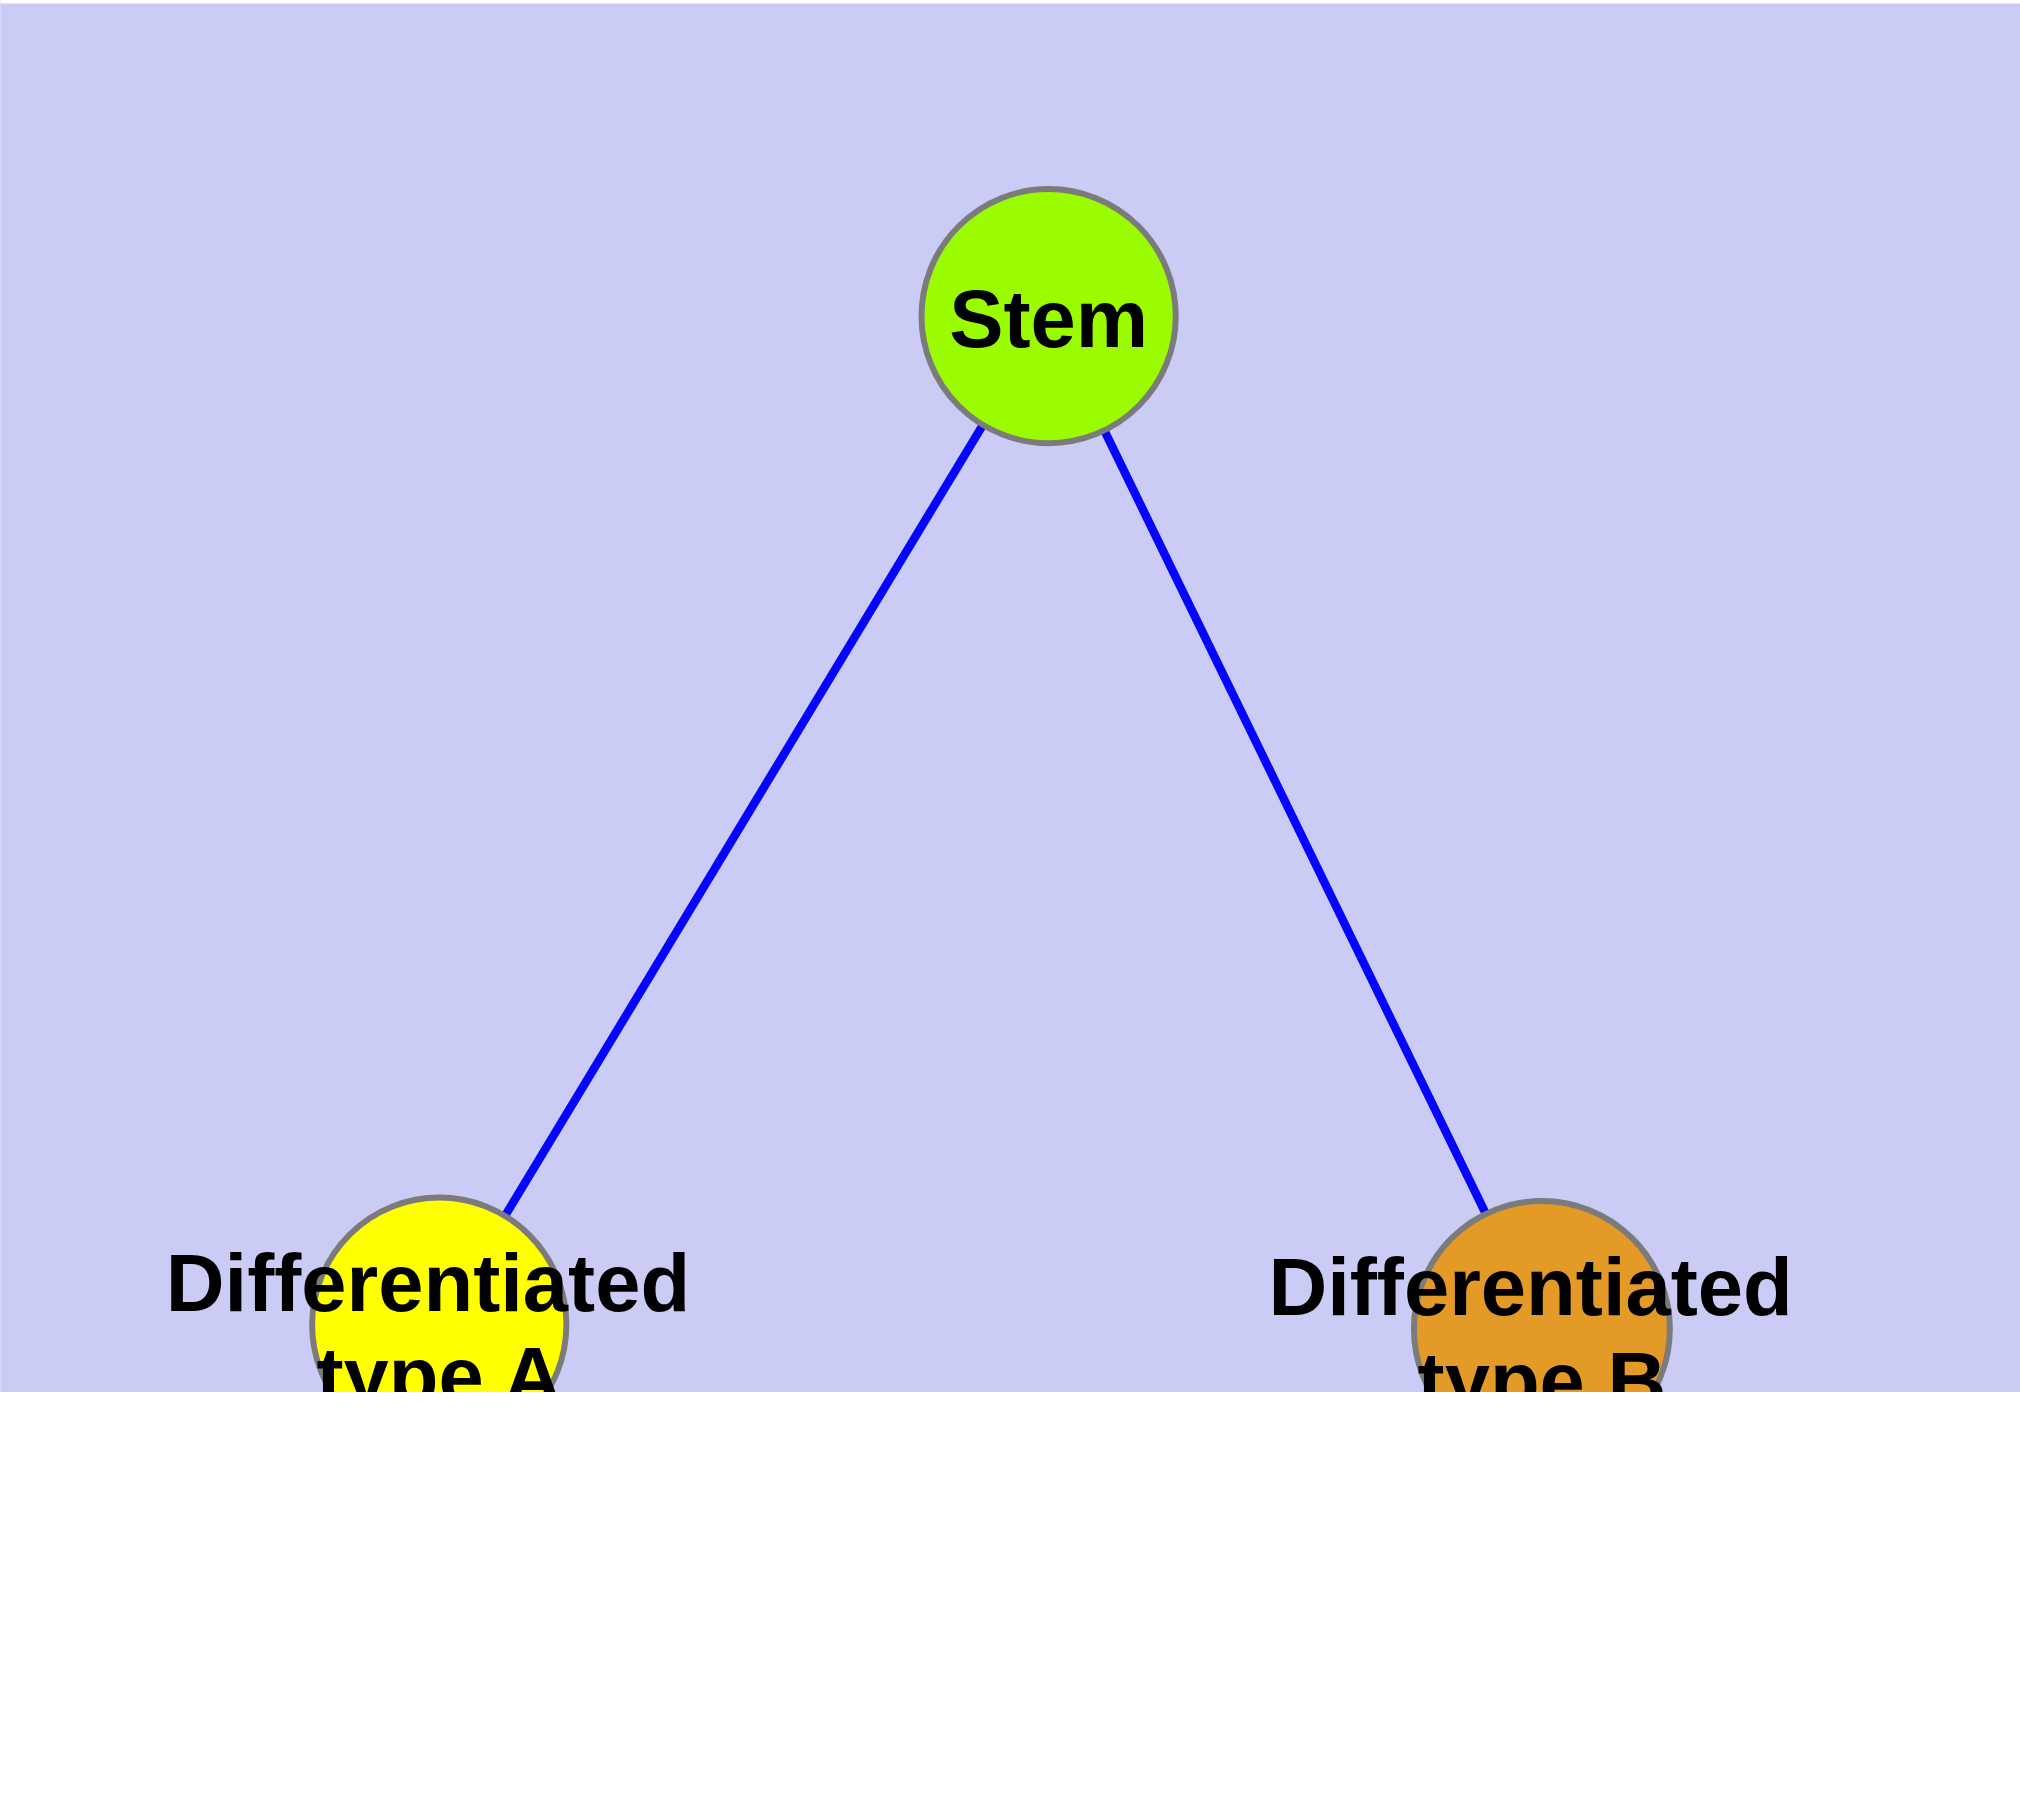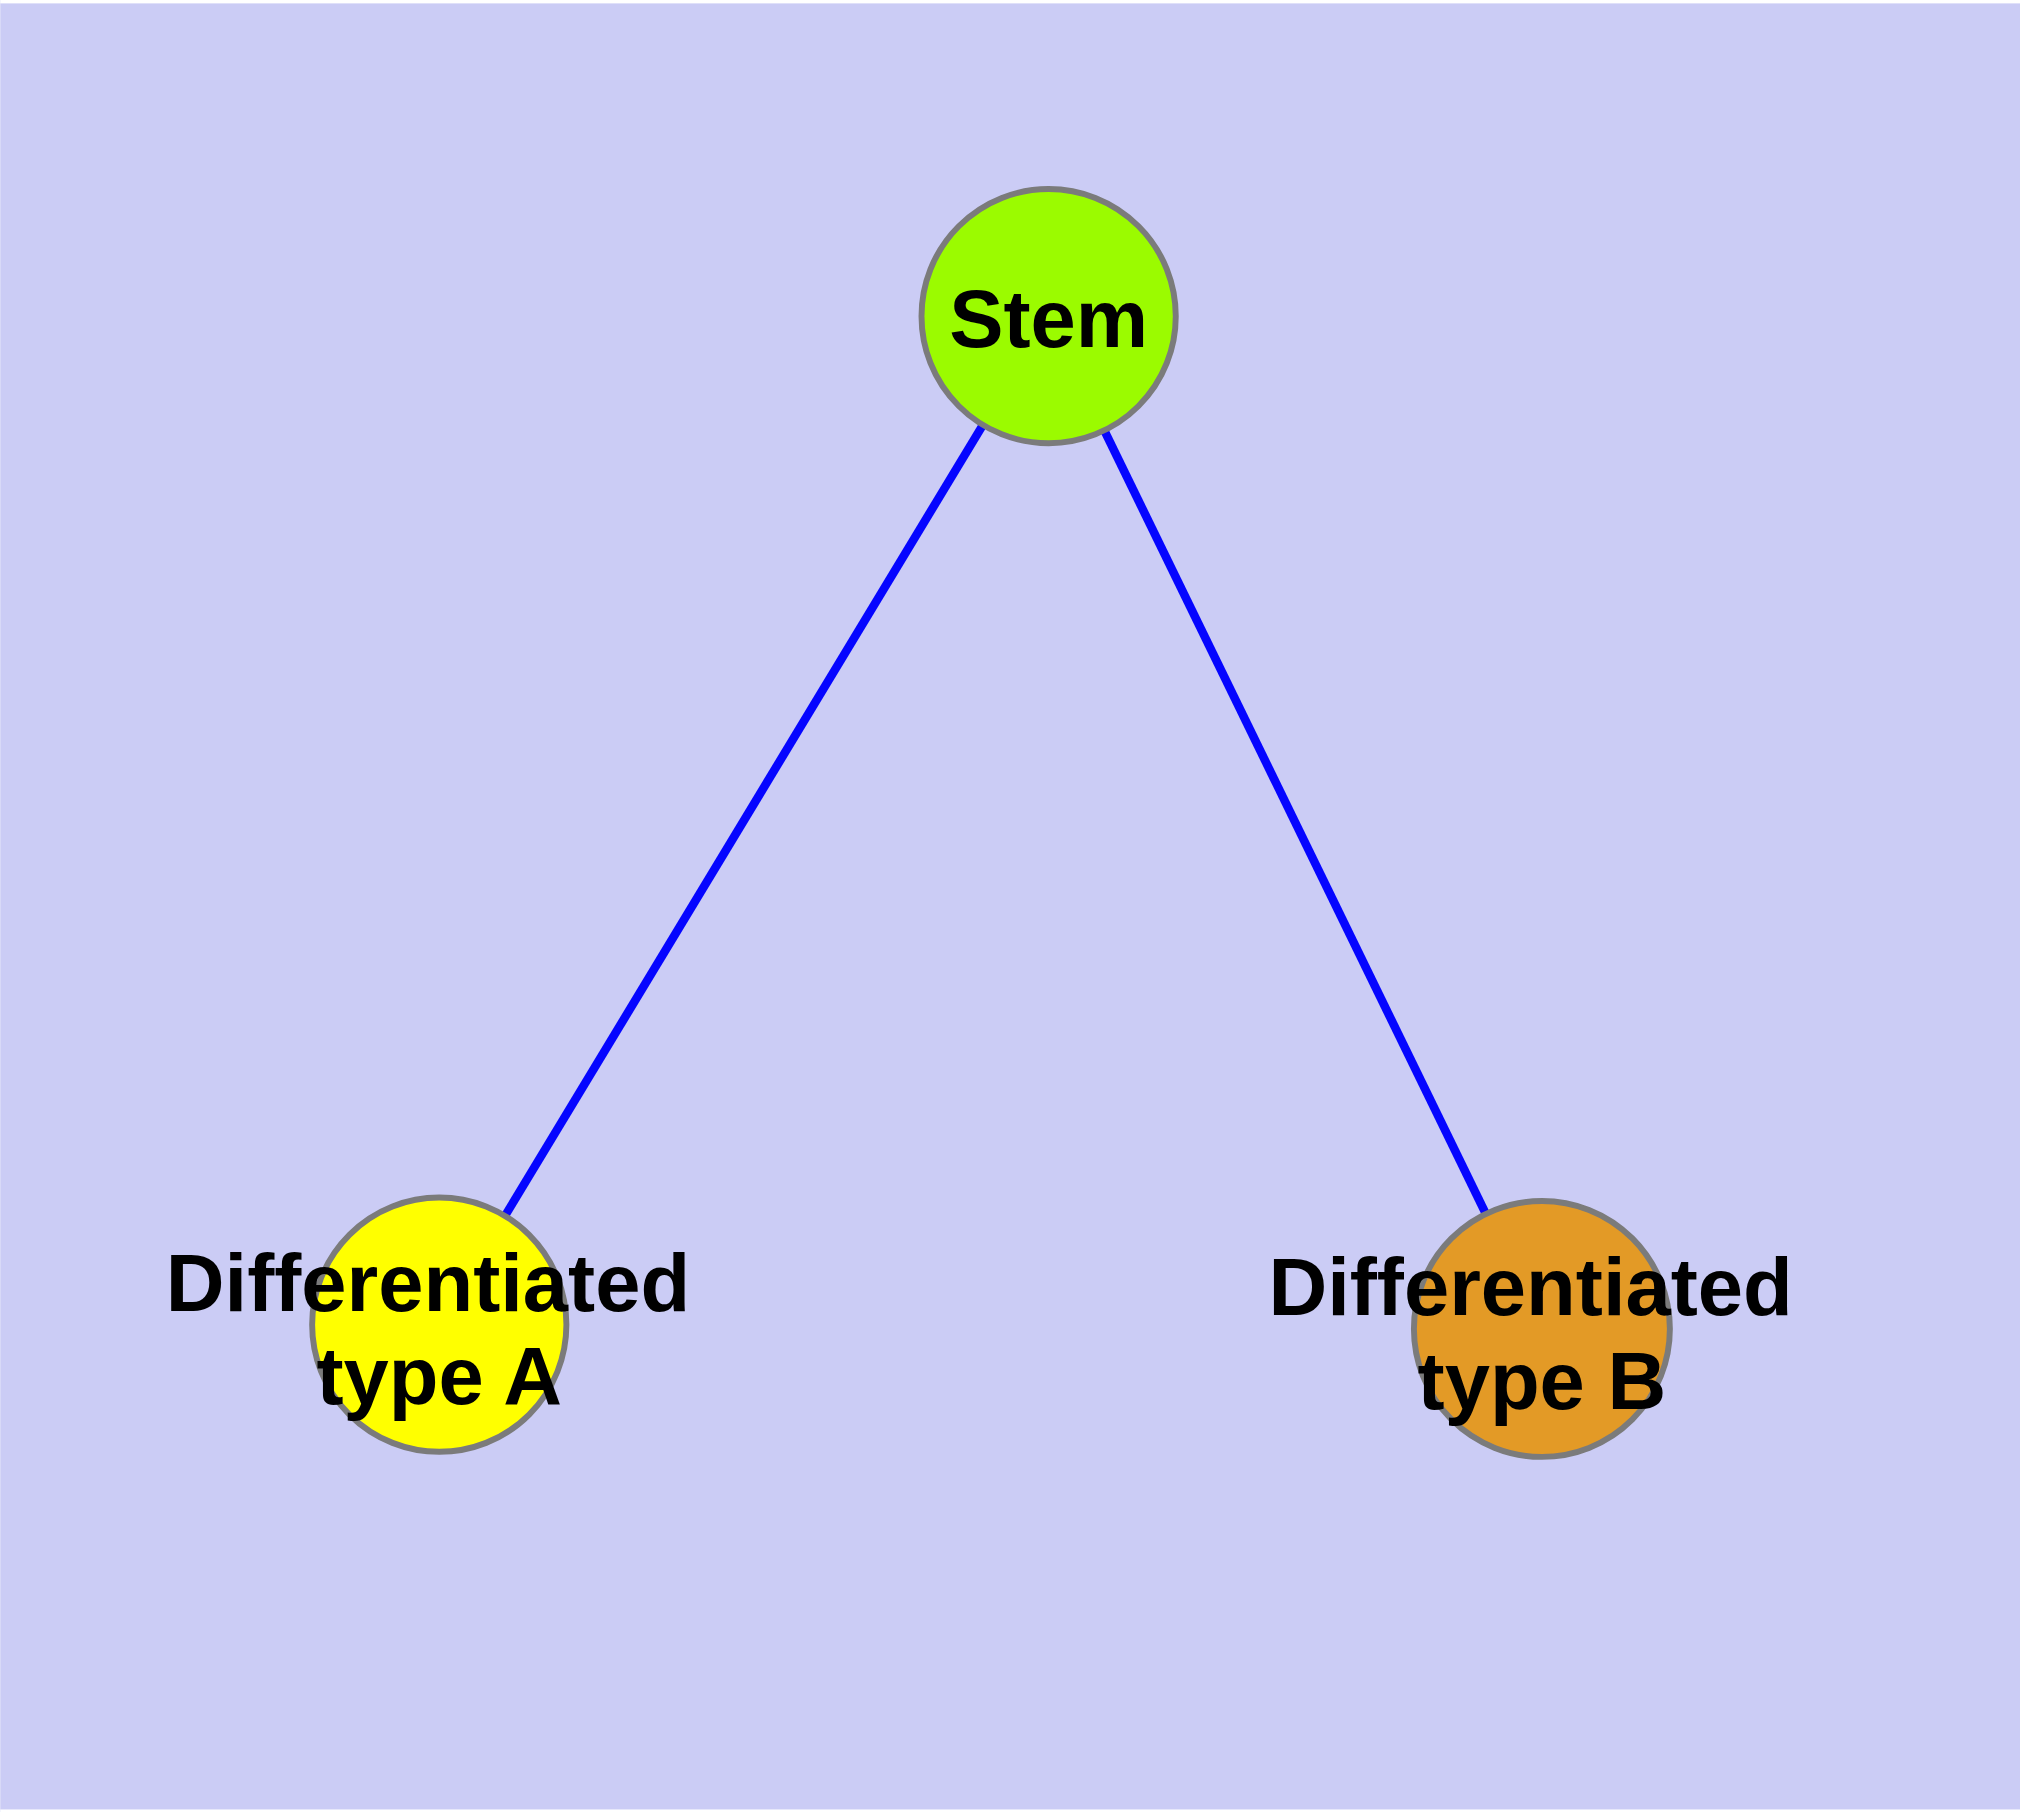--- a/index.html
+++ b/index.html
@@ -2,21 +2,21 @@
 <html style="font-size:13.6px"><head>
 <meta charset="utf-8">
 <style>
   html, body {
     margin: 0;
     padding: 0;
     background: #ffffff;
   }
   .diagram-wrap {
     width: 2021px;
-    height: 1812px;
+    height: 1392px;
     position: relative;
   }
   svg.graph {
     display: block;
     width: 2021px;
     height: 1812px;
   }
   .node-circle {
     stroke-width: 7px;
   }

